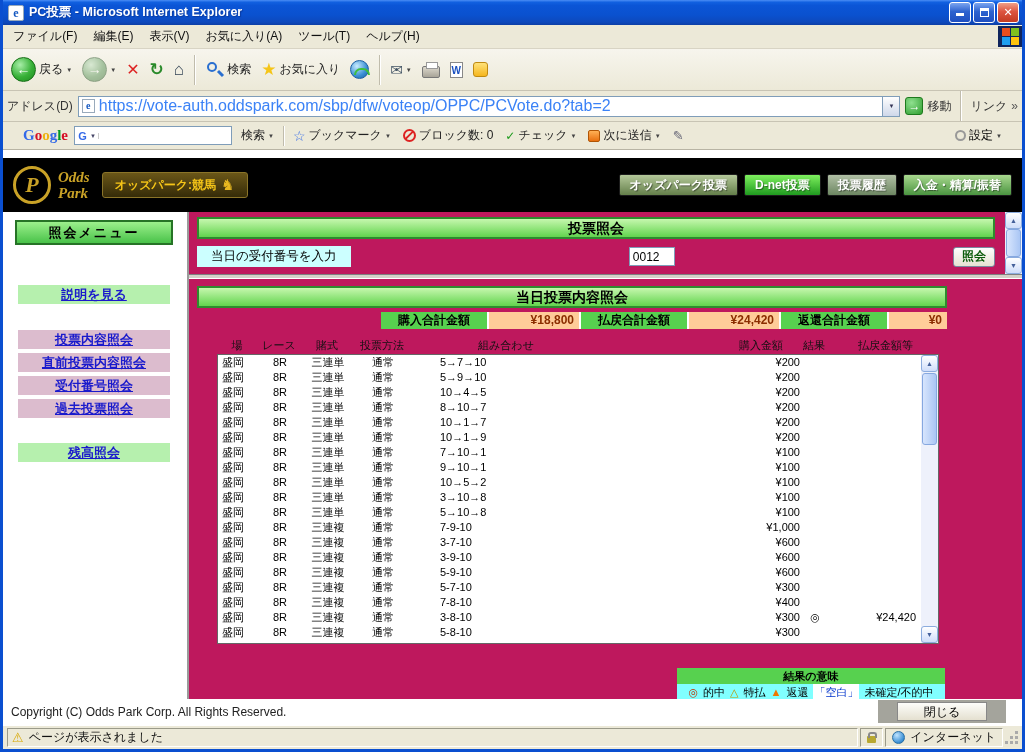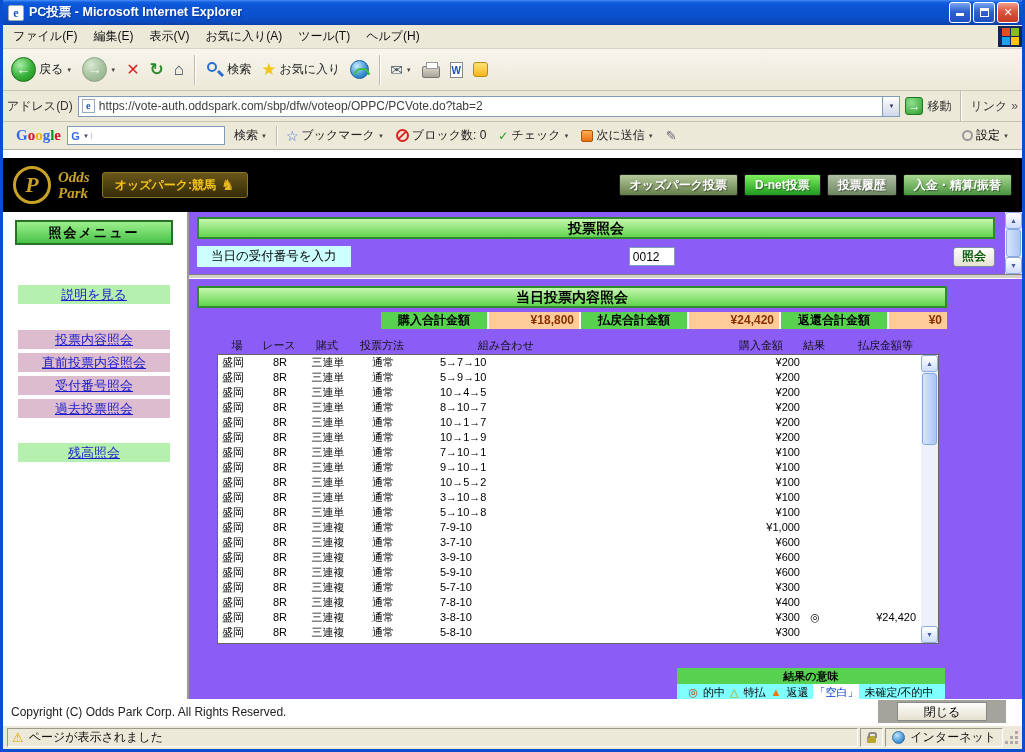--- a/index.html
+++ b/index.html
@@ -51,29 +51,29 @@
 .ic-print{width:18px;height:12px;background:linear-gradient(#dcd8cc,#a8a498);border:1px solid #777;border-radius:2px;position:relative;margin-top:4px}
 .ic-print::before{content:"";position:absolute;left:3px;top:-5px;width:10px;height:5px;background:#fff;border:1px solid #999}
 .ic-word{width:13px;height:16px;background:#fff;border:1px solid #888;color:#1a50c0;font:bold 10px/15px "Liberation Sans",sans-serif;text-align:center}
 .ic-msn{width:15px;height:15px;border-radius:3px;background:linear-gradient(#ffe27a,#f5b61e);border:1px solid #c08a10}
 
 
 .addrbar{flex:0 0 27px;display:flex;align-items:center;background:#ece9d8;border-bottom:1px solid #c8c4b4;padding:0 4px;gap:5px;font-size:12px}
 .ab-label{color:#333}
 .ab-field{flex:1;height:21px;background:#fff;border:1px solid #7f9db9;display:flex;align-items:center;padding-left:3px}
 .ab-favicon{width:13px;height:14px;background:#fff;border:1px solid #9ab;color:#1558c0;font:bold 10px/12px "Liberation Serif",serif;text-align:center}
-.ab-url{flex:1;font-size:12px;color:#404040;white-space:nowrap;overflow:hidden;padding-left:4px}
+.ab-url{flex:1;font-size:16px;color:#3b82f6;white-space:nowrap;overflow:hidden;padding-left:4px}
 .ab-combo{width:17px;height:19px;background:linear-gradient(180deg,#fefefe,#cfd8ea);border-left:1px solid #7f9db9;font-size:6px;text-align:center;line-height:19px;color:#335}
 .go-box{width:18px;height:18px;border-radius:3px;border:1px solid #1d7a1d;color:#fff;font-weight:bold;text-align:center;line-height:16px;font-size:12px;
  background:radial-gradient(circle at 35% 30%,#8fe08f,#2f9e2f)}
 .ab-go,.ab-links{display:flex;align-items:center;gap:4px;color:#333}
 .ab-chev{font-size:12px;color:#555}
 
 
-.gbar{flex:0 0 28px;display:flex;align-items:center;background:#ece9d8;border-bottom:1px solid #b8b4a4;padding:0 13px;gap:6px;font-size:12px}
+.gbar{flex:0 0 28px;display:flex;align-items:center;background:#ece9d8;border-bottom:1px solid #b8b4a4;padding:0 20px;gap:6px;font-size:12px}
 .g-logo{font:bold 15px "Liberation Serif",serif;letter-spacing:0}
 .g-logo .b{color:#3369e8}.g-logo .r{color:#d50f25}.g-logo .y{color:#eeb211}.g-logo .g{color:#009925}
 .g-combo{display:flex;align-items:center;height:19px;border:1px solid #7f9db9;background:#fff}
 .g-gicon{width:15px;color:#3369e8;font-weight:bold;text-align:center;font-size:11px}
 .g-cdd{font-size:6px;color:#446;padding-right:2px;border-right:1px solid #ccc}
 .g-input{width:132px;height:16px;border:0;outline:none;font-size:12px;padding:0 3px;font-family:inherit}
 .g-item{display:flex;align-items:center;gap:3px;padding:2px 3px;color:#222;white-space:nowrap}
 .g-dd{font-size:6px;color:#444}
 .g-sep{width:1px;height:20px;background:#c0bcac;box-shadow:1px 0 0 #fff}
 .g-star{color:#3a6fe8;font-size:14px}
@@ -97,27 +97,27 @@
 .nav-btn{height:22px;padding:0 10px;font-size:12px;font-weight:bold;color:#fff;line-height:20px;border:1px solid #1c1c1c;border-radius:2px;text-shadow:1px 1px 1px rgba(0,0,0,.45);white-space:nowrap}
 .n1{background:linear-gradient(180deg,#b4c89a,#647f4a)}
 .n2{background:linear-gradient(180deg,#7ef05e,#1f9a1f)}
 .n3{background:linear-gradient(180deg,#b0bfa4,#6d8762)}
 .n4{background:linear-gradient(180deg,#a8d88e,#4a9440)}
 
 
 .content{flex:1;display:flex;min-height:0;background:#fff}
 .sidebar{flex:0 0 186px;border-right:2px solid #9a9a9a;padding:8px 14px 0 12px;background:#fff}
 .sb-title{height:25px;border:2px solid #267326;background:linear-gradient(180deg,#9cf08c,#49c249);font-size:13px;font-weight:bold;text-align:center;line-height:21px;letter-spacing:2px}
-.sb-link{display:block;width:152px;height:19px;margin:0 auto 4px auto;text-align:center;font-size:13px;font-weight:normal;line-height:19px;color:#1a1acc;text-decoration:underline;cursor:pointer}
+.sb-link{display:block;width:152px;height:19px;margin:0 auto 4px auto;text-align:center;font-size:13px;font-weight:bold;line-height:19px;color:#1a1acc;text-decoration:underline;cursor:pointer}
 .sb-link.green{background:#b6f0ae}
 .sb-link.pink{background:#dcbcce}
 .sb-help{margin-top:40px;margin-bottom:26px}
 .sb-balance{margin-top:25px}
 
-.frames{flex:1;display:flex;flex-direction:column;min-width:0;background:#8b5cf6}
+.frames{flex:1;display:flex;flex-direction:column;min-width:0;background:#be185d}
 .topframe{flex:0 0 62px;position:relative;padding:5px 27px 0 8px}
 .h-green{height:22px;border:2px solid #2e8b2e;background:linear-gradient(180deg,#c6f7ae,#62d44e);text-align:center;font-size:14px;font-weight:bold;line-height:19px}
 .inputrow{margin-top:7px;display:flex;justify-content:space-between;align-items:center;gap:5px}
 .rcpt-label{background:#ccffff;padding:2px 14px;font-size:12.5px}
 .rcpt-input{width:46px;height:19px;border:1px solid #7f9db9;font-size:12px;padding:0 3px;font-family:inherit}
 .rcpt-btn{width:42px;height:20px;font-size:12px;font-weight:bold;color:#0a5a0a;background:linear-gradient(180deg,#fefefe,#e6e2d2);border:1px solid #7a8aa0;border-radius:3px;cursor:pointer}
 .framesplit{flex:0 0 5px;background:#d4d0c8;border-top:1px solid #808080;border-bottom:1px solid #fff}
 .bottomframe{flex:1;position:relative;padding:7px 0 0 8px;min-height:0}
 .bf-inner{width:750px}
 .summary{margin-top:4px;display:flex;justify-content:flex-end}

